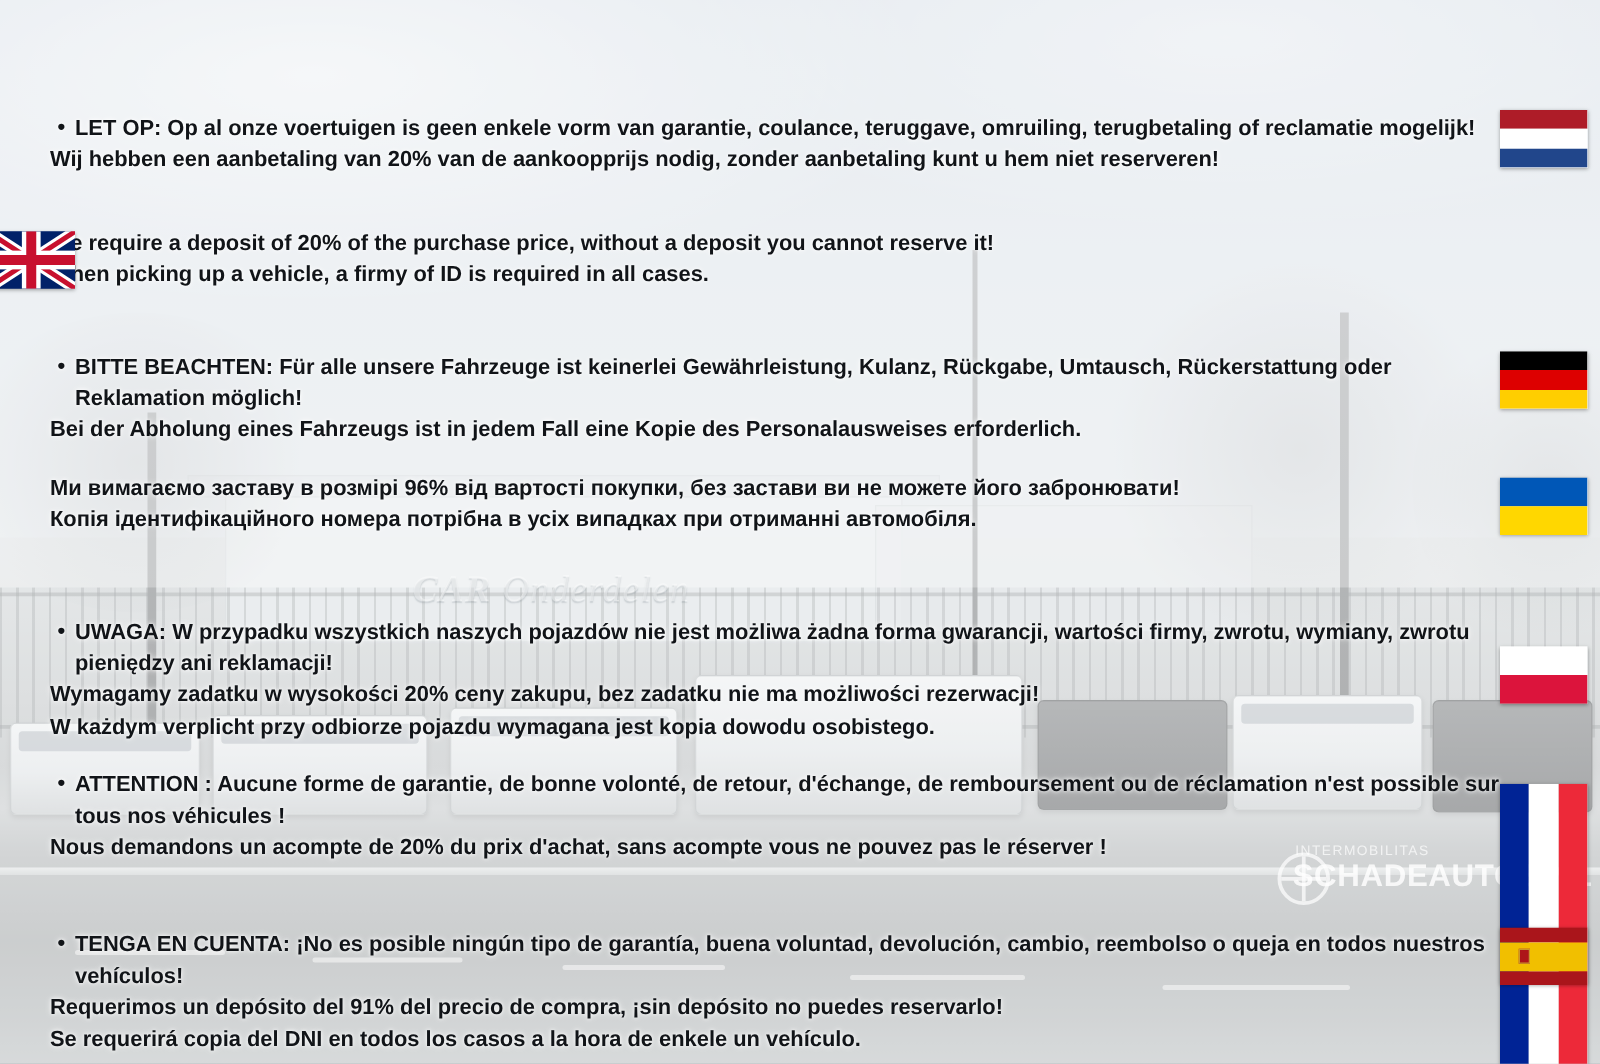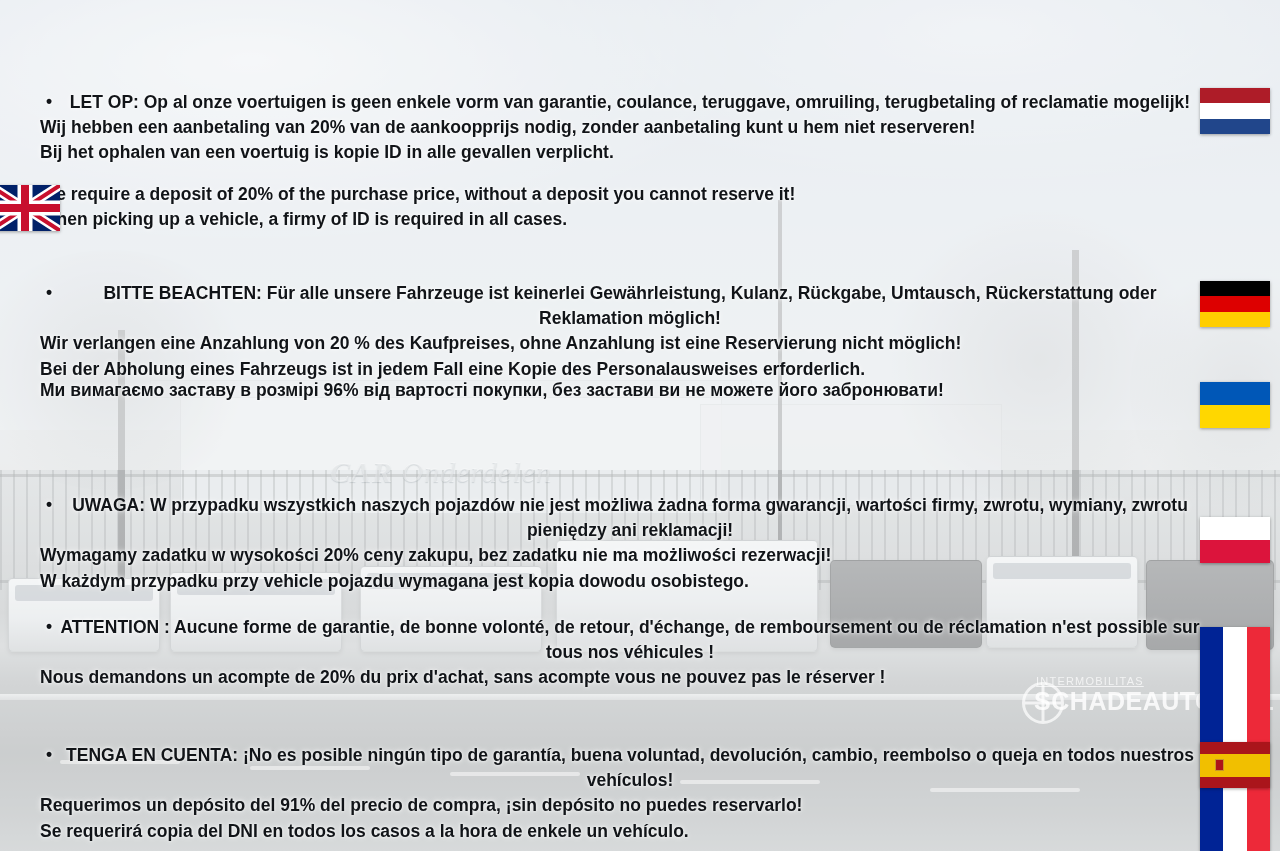--- a/index.html
+++ b/index.html
@@ -145,21 +145,20 @@
     text-align: left;
     color: rgba(255,255,255,0.72);
     line-height: 1;
   }
   .wm-br .small {
     font-size: 11px;
     letter-spacing: 1.2px;
     color: rgba(255,255,255,0.70);
     display: block;
     margin-left: 60px;
-    text-decoration: underline;
   }
   .wm-br .big {
     font-size: 25px;
     font-weight: bold;
     letter-spacing: 0.5px;
     display: block;
     margin-left: 58px;
     margin-top: 2px;
     color: rgba(255,255,255,0.82);
   }
@@ -208,21 +207,20 @@
     color: #111418;
     font-size: 17.5px;
     line-height: 1.44;
     font-weight: bold;
     text-shadow: 0 0 3px rgba(255,255,255,0.9), 0 0 6px rgba(255,255,255,0.8);
   }
   .block .first {
     display: block;
     padding-left: 20px;
     position: relative;
-    text-align: center;
   }
   .block .first::before {
     content: "•";
     position: absolute;
     left: 6px;
     top: -1px;
   }
   .block .line {
     display: block;
   }
@@ -356,42 +354,41 @@
   <div class="wm-br">
     <span class="small">INTERMOBILITAS</span>
     <span class="big">SCHADEAUTOS.NL</span>
   </div>
 
   <div class="content">
 
     <div class="block" style="top:90px;">
       <span class="first">LET OP: Op al onze voertuigen is geen enkele vorm van garantie, coulance, teruggave, omruiling, terugbetaling of reclamatie mogelijk!</span>
       <span class="line">Wij hebben een aanbetaling van 20% van de aankoopprijs nodig, zonder aanbetaling kunt u hem niet reserveren!</span>
-      <span class="line">Bij het ophalen van een voertuig is kopie ID in alle gevallen verplicht.</span>
     </div>
 
     <div class="block" style="top:182px;">
       <span class="line">We require a deposit of 20% of the purchase price, without a deposit you cannot reserve it!</span>
       <span class="line">When picking up a vehicle, a firmy of ID is required in all cases.</span>
     </div>
 
     <div class="block" style="top:281px;">
       <span class="first">BITTE BEACHTEN: Für alle unsere Fahrzeuge ist keinerlei Gewährleistung, Kulanz, Rückgabe, Umtausch, Rückerstattung oder Reklamation möglich!</span>
-      <span class="line">Wir verlangen eine Anzahlung von 20 % des Kaufpreises, ohne Anzahlung ist eine Reservierung nicht möglich!</span>
       <span class="line">Bei der Abholung eines Fahrzeugs ist in jedem Fall eine Kopie des Personalausweises erforderlich.</span>
     </div>
 
     <div class="block" style="top:378px;">
       <span class="line">Ми вимагаємо заставу в розмірі 96% від вартості покупки, без застави ви не можете його забронювати!</span>
+      <span class="line">Копія ідентифікаційного номера потрібна в усіх випадках при отриманні автомобіля.</span>
     </div>
 
     <div class="block" style="top:493px;">
       <span class="first">UWAGA: W przypadku wszystkich naszych pojazdów nie jest możliwa żadna forma gwarancji, wartości firmy, zwrotu, wymiany, zwrotu pieniędzy ani reklamacji!</span>
       <span class="line">Wymagamy zadatku w wysokości 20% ceny zakupu, bez zadatku nie ma możliwości rezerwacji!</span>
-      <span class="line">W każdym przypadku przy vehicle pojazdu wymagana jest kopia dowodu osobistego.</span>
+      <span class="line">W każdym verplicht przy odbiorze pojazdu wymagana jest kopia dowodu osobistego.</span>
     </div>
 
     <div class="block" style="top:615px;">
       <span class="first">ATTENTION : Aucune forme de garantie, de bonne volonté, de retour, d'échange, de remboursement ou de réclamation n'est possible sur tous nos véhicules !</span>
       <span class="line">Nous demandons un acompte de 20% du prix d'achat, sans acompte vous ne pouvez pas le réserver !</span>
     </div>
 
     <div class="block" style="top:743px;">
       <span class="first">TENGA EN CUENTA: ¡No es posible ningún tipo de garantía, buena voluntad, devolución, cambio, reembolso o queja en todos nuestros vehículos!</span>
       <span class="line">Requerimos un depósito del 91% del precio de compra, ¡sin depósito no puedes reservarlo!</span>

